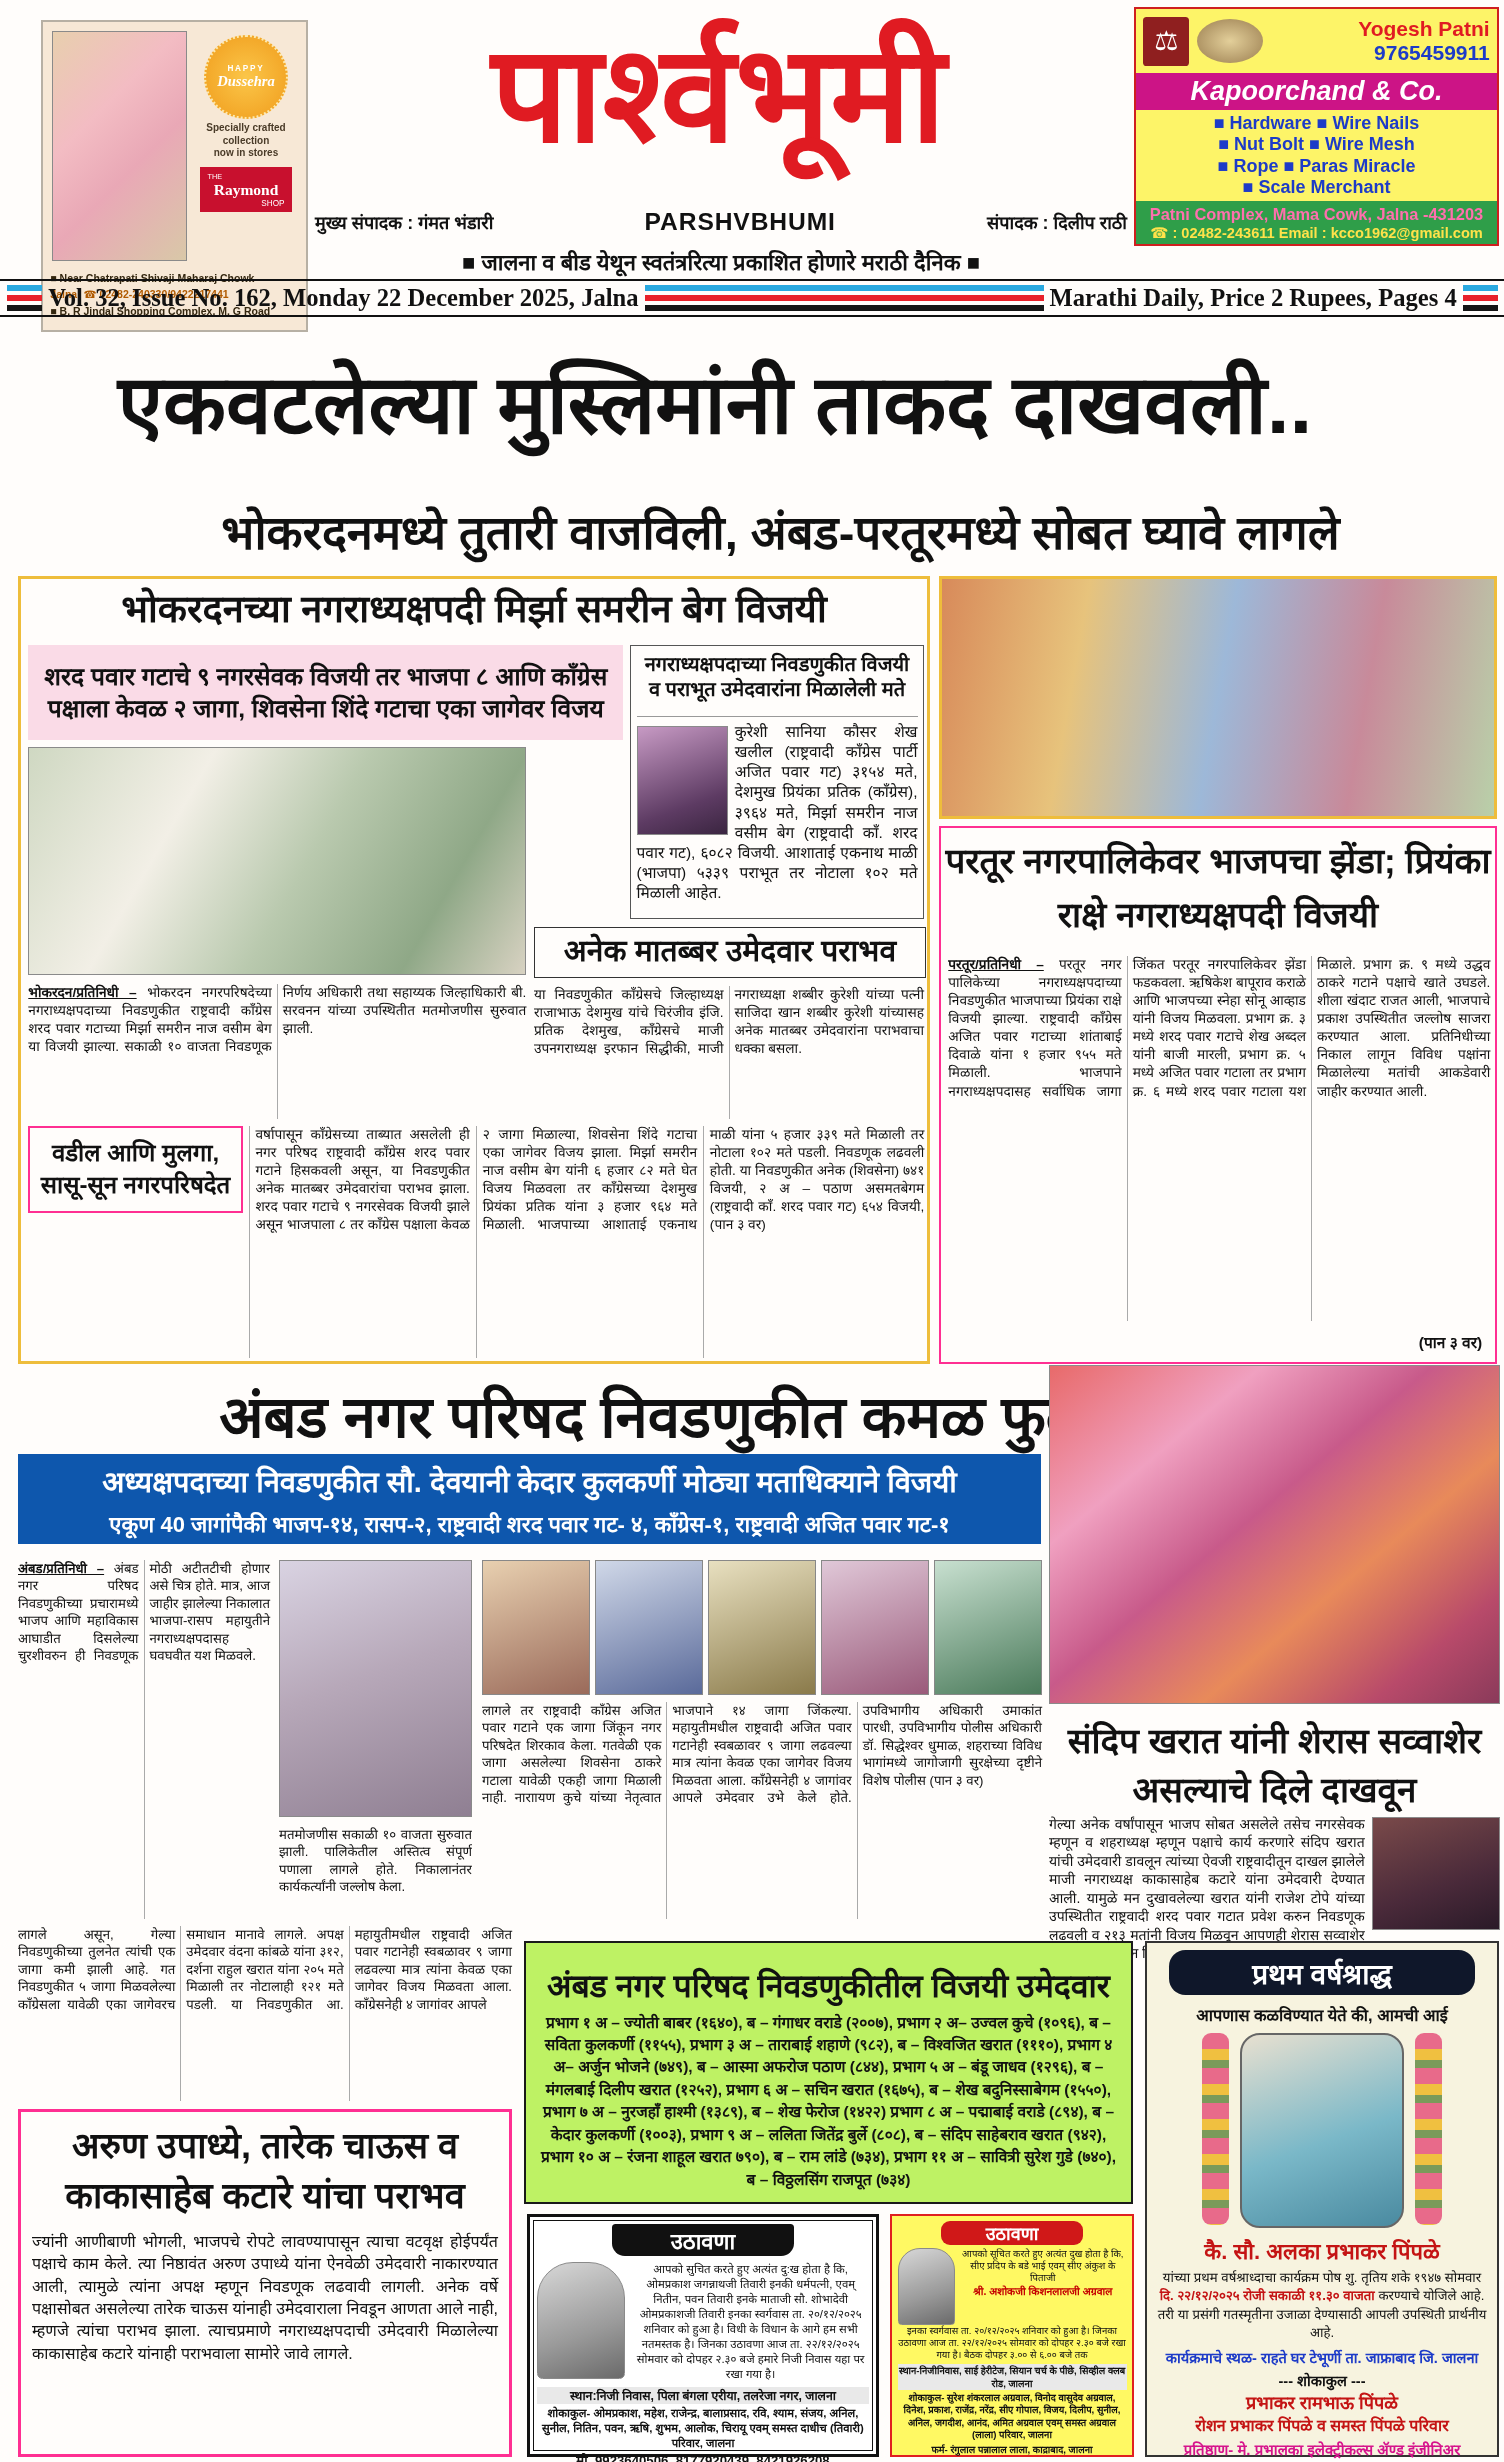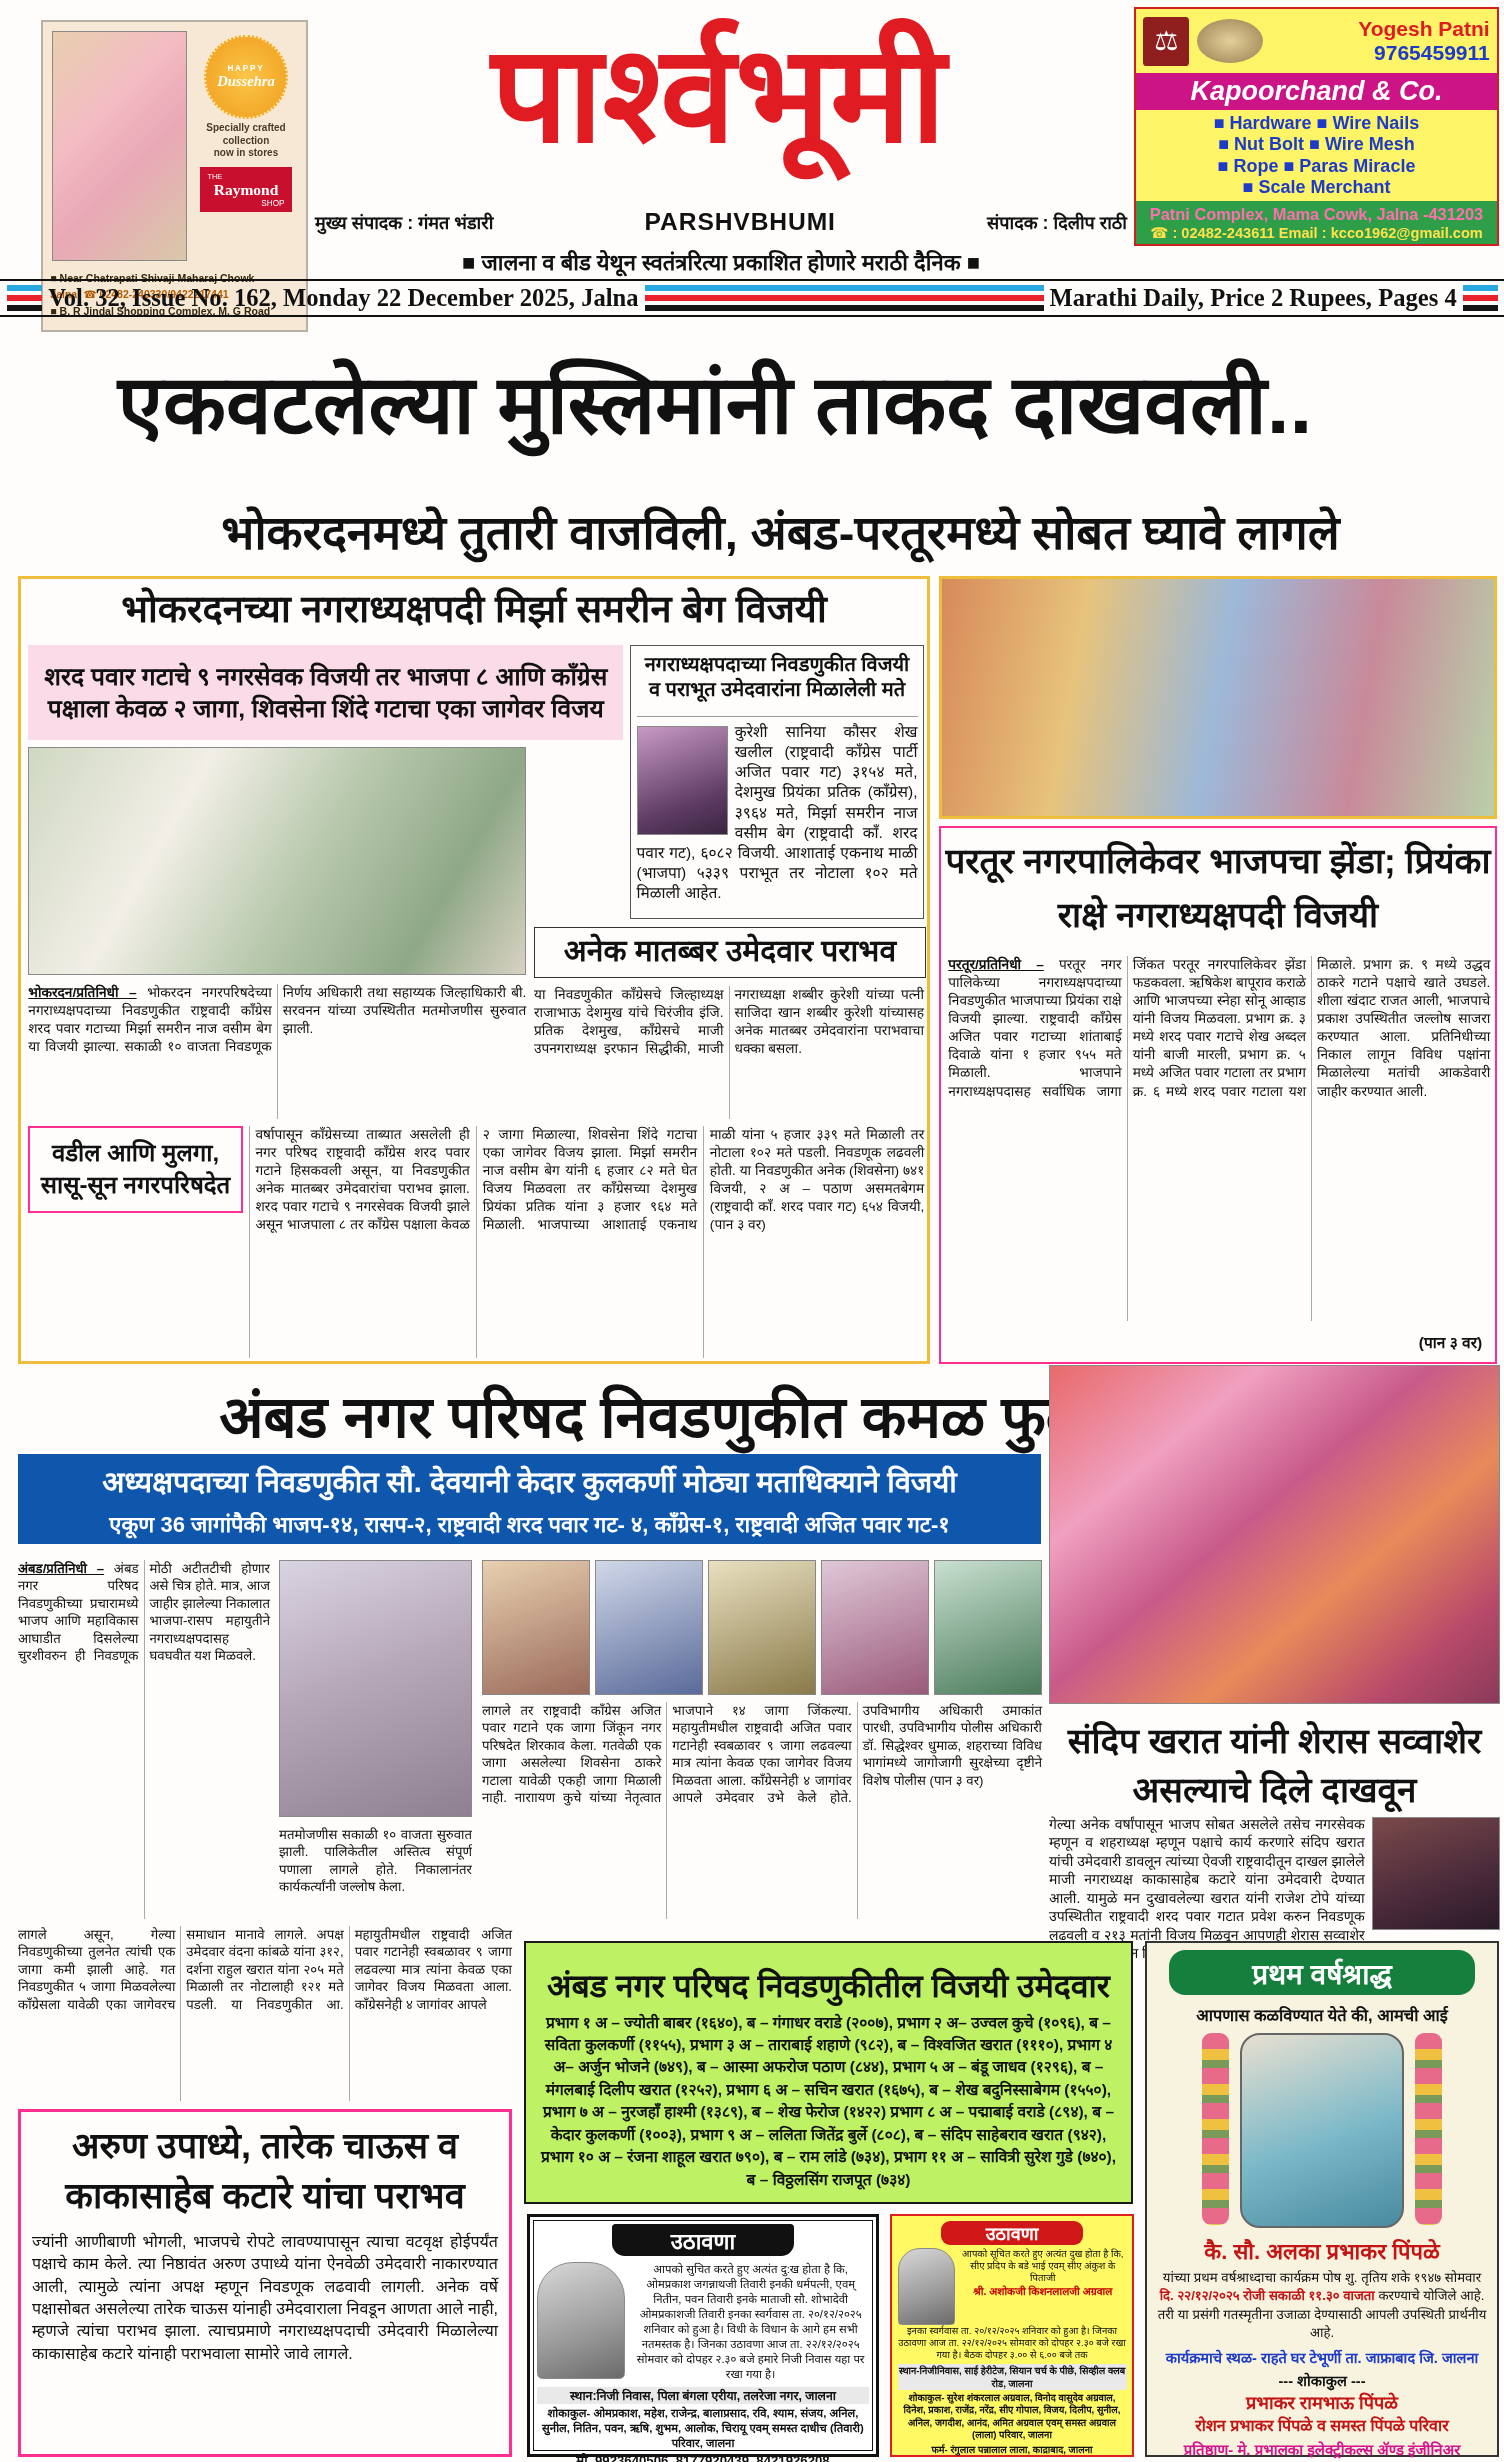--- a/index.html
+++ b/index.html
@@ -137,21 +137,21 @@
   .u2-photo{width:57px;height:77px;border-radius:22px 22px 3.6px 3.6px;flex:none;}
   .u2-col{flex:1;}
   .u2-body{font-size:9.6px;text-align:center;line-height:1.25;}
   .u2-name{color:#c40000;font-weight:800;font-size:10.5px;text-align:center;}
   .u2-loc{background:#e9e9e9;font-weight:800;font-size:9.6px;text-align:center;margin-top:2.7px;}
   .u2-mourn{font-size:9.6px;font-weight:700;text-align:center;line-height:1.3;margin-top:1.8px;}
   .u2-firm{font-size:9.6px;font-weight:800;text-align:center;margin-top:1.8px;}
   
   .shraddha{left:1145px;top:1941px;width:354px;height:516px;border:2.7px solid #333;background:#f7f3df;
             padding:7.3px 9px;box-sizing:border-box;text-align:center;}
-  .sh-title{background:#15803d;color:#fff;font-size:28px;font-weight:800;border-radius:16.4px;padding:3.6px 0;margin:0 12.8px;}
+  .sh-title{background:#0f172a;color:#fff;font-size:28px;font-weight:800;border-radius:16.4px;padding:3.6px 0;margin:0 12.8px;}
   .sh-intro{font-size:16.4px;font-weight:700;margin-top:7.3px;}
   .sh-photo-row{display:flex;justify-content:center;align-items:flex-start;gap:11px;margin-top:7.3px;}
   .sh-flower{width:27px;height:192px;background:repeating-linear-gradient(#e86a8a 0 16.4px,#f0c040 16.4px 27px,#7a9a5a 27px 35px);border-radius:9px;}
   .sh-photo{width:164px;height:195px;border-radius:20px;border:2.7px solid #666;box-sizing:border-box;}
   .sh-name{color:#c41414;font-weight:800;font-size:22px;margin-top:7.3px;}
   .sh-body{font-size:13.2px;line-height:1.4;margin-top:3.6px;}
   .sh-date{color:#c41414;font-weight:800;font-size:13.2px;}
   .sh-venue{color:#1d3bc8;font-weight:800;font-size:14.6px;margin-top:3.6px;}
   .sh-shok{font-size:14.6px;font-weight:700;margin-top:3.6px;}
   .sh-n1{color:#c41414;font-weight:800;font-size:18px;}
@@ -267,21 +267,21 @@
     <div class="pt-body">
       <span class="lead-in">परतूर/प्रतिनिधी –</span>
       <span>परतूर नगर पालिकेच्या नगराध्यक्षपदाच्या निवडणुकीत भाजपाच्या प्रियंका राक्षे विजयी झाल्या. राष्ट्रवादी काँग्रेस अजित पवार गटाच्या शांताबाई दिवाळे यांना १ हजार ९५५ मते मिळाली. भाजपाने नगराध्यक्षपदासह सर्वाधिक जागा जिंकत परतूर नगरपालिकेवर झेंडा फडकवला. ऋषिकेश बापूराव कराळे आणि भाजपच्या स्नेहा सोनू आव्हाड यांनी विजय मिळवला. प्रभाग क्र. ३ मध्ये शरद पवार गटाचे शेख अब्दल यांनी बाजी मारली, प्रभाग क्र. ५ मध्ये अजित पवार गटाला तर प्रभाग क्र. ६ मध्ये शरद पवार गटाला यश मिळाले. प्रभाग क्र. ९ मध्ये उद्धव ठाकरे गटाने पक्षाचे खाते उघडले. शीला खंदाट राजत आली, भाजपाचे प्रकाश उपस्थितीत जल्लोष साजरा करण्यात आला. प्रतिनिधीच्या निकाल लागून विविध पक्षांना मिळालेल्या मतांची आकडेवारी जाहीर करण्यात आली.</span>
     </div>
     <div class="pt-more">(पान ३ वर)</div>
   </div>
 
   <div class="abs ambad-h">अंबड नगर परिषद निवडणुकीत कमळ फुलले!</div>
   <div class="abs ambad-band">
     <div class="ab1">अध्यक्षपदाच्या निवडणुकीत सौ. देवयानी केदार कुलकर्णी मोठ्या मताधिक्याने विजयी</div>
-    <div class="ab2">एकूण 36 जागांपैकी भाजप-१४, रासप-२, राष्ट्रवादी शरद पवार गट- ४, काँग्रेस-१, राष्ट्रवादी अजित पवार गट-१</div>
+    <div class="ab2">एकूण 40 जागांपैकी भाजप-१४, रासप-२, राष्ट्रवादी शरद पवार गट- ४, काँग्रेस-१, राष्ट्रवादी अजित पवार गट-१</div>
   </div>
   <div class="abs ambad-left">
     <span class="lead-in">अंबड/प्रतिनिधी –</span>
     <span>अंबड नगर परिषद निवडणुकीच्या प्रचारामध्ये भाजप आणि महाविकास आघाडीत दिसलेल्या चुरशीवरुन ही निवडणूक मोठी अटीतटीची होणार असे चित्र होते. मात्र, आज जाहीर झालेल्या निकालात भाजपा-रासप महायुतीने नगराध्यक्षपदासह घवघवीत यश मिळवले.</span>
   </div>
   <div class="abs devyani photo ph-devyani"></div>
   <div class="abs ambad-subcol">मतमोजणीस सकाळी १० वाजता सुरुवात झाली. पालिकेतील अस्तित्व संपूर्ण पणाला लागले होते. निकालानंतर कार्यकर्त्यांनी जल्लोष केला.</div>
   <div class="abs cand-strip">
     <div class="cand c1"></div>
     <div class="cand c2"></div>

